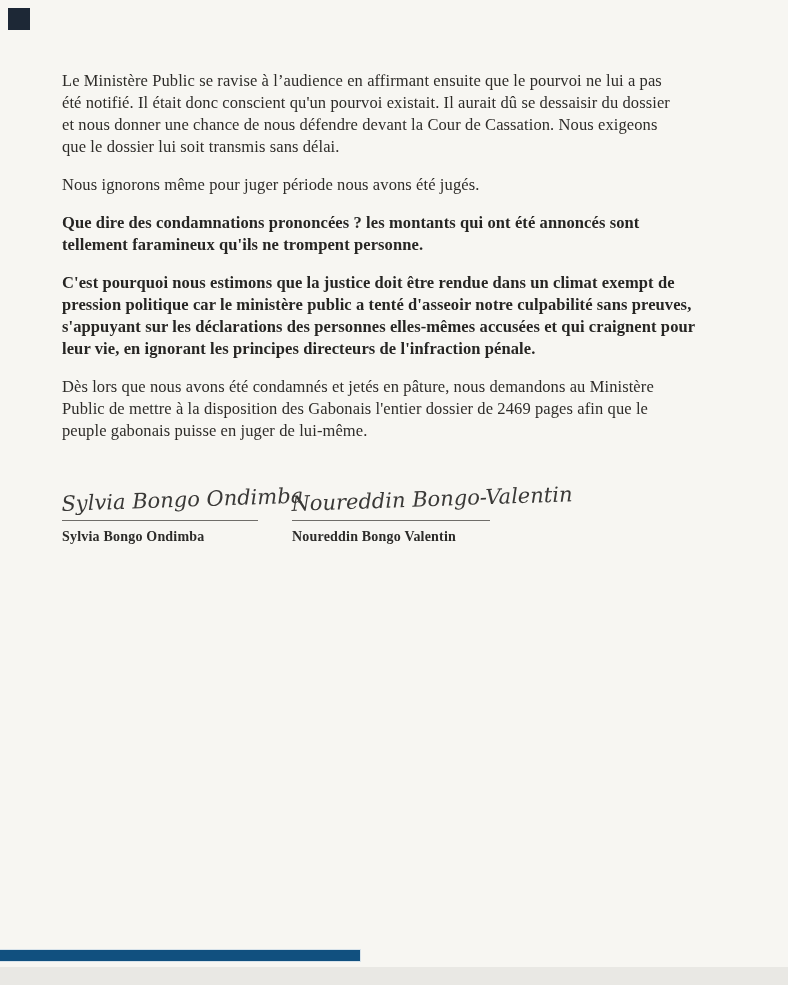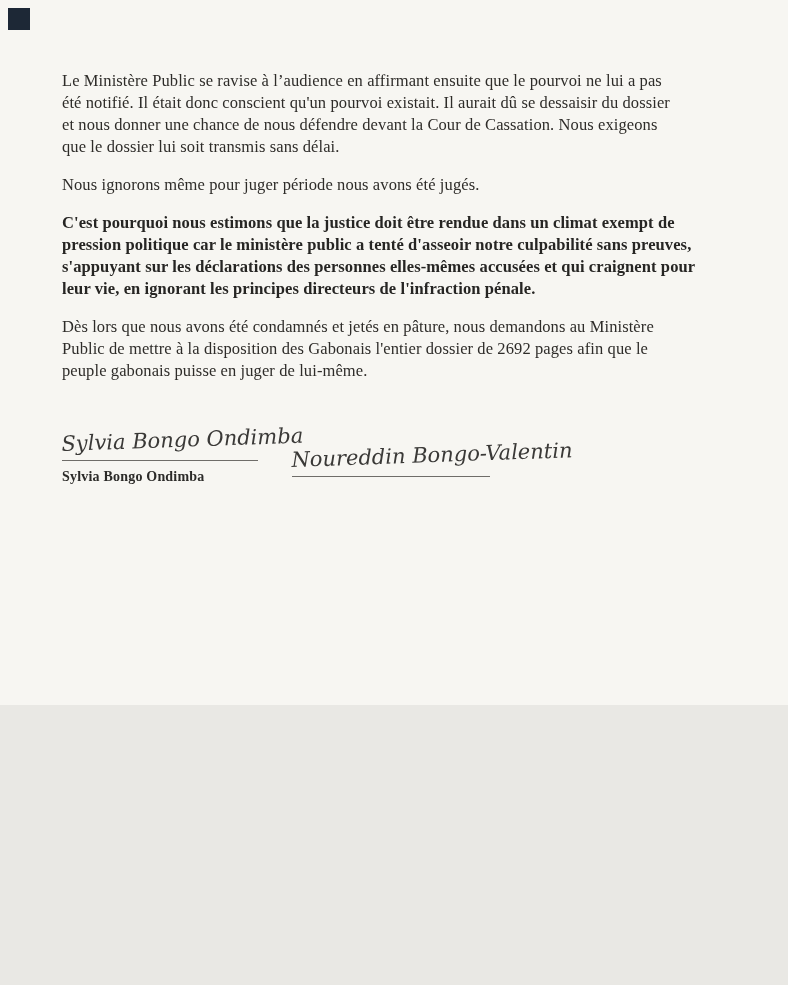--- a/index.html
+++ b/index.html
@@ -6,21 +6,21 @@
     --bg:#f7f6f2;
     --text:#2e2c29;
     --bar:#11507f;
     --square:#1d2836;
     --rule:#6f6d69;
   }
   *{margin:0;padding:0;box-sizing:border-box;}
   html,body{background:#e9e8e4;}
   .page{
     position:relative;
-    width:788px;height:705px;
+    width:788px;height:967px;
     background:var(--bg);
     font-family:"Liberation Serif","DejaVu Serif",serif;
     color:var(--text);
     overflow:hidden;
   }
   .corner-square{
     position:absolute;left:8px;top:8px;
     width:22px;height:22px;
     background:var(--square);
   }
@@ -84,39 +84,42 @@
   <div class="corner-square"></div>
 
   <div class="content">
 
     <div>
         <p class="para">Le Ministère Public se ravise à l’audience en affirmant ensuite que le pourvoi ne lui a pas
 été notifié. Il était donc conscient qu'un pourvoi existait. Il aurait dû se dessaisir du dossier
 et nous donner une chance de nous défendre devant la Cour de Cassation. Nous exigeons
 que le dossier lui soit transmis sans délai.</p>
         <p class="para">Nous ignorons même pour juger période nous avons été jugés.</p>
+        <p class="para bold">Que dire des condamnations prononcées ? les montants qui ont été annoncés sont
+tellement faramineux qu'ils ne trompent personne.</p>
         <p class="para bold">C'est pourquoi nous estimons que la justice doit être rendue dans un climat exempt de
 pression politique car le ministère public a tenté d'asseoir notre culpabilité sans preuves,
 s'appuyant sur les déclarations des personnes elles-mêmes accusées et qui craignent pour
 leur vie, en ignorant les principes directeurs de l'infraction pénale.</p>
         <p class="para">Dès lors que nous avons été condamnés et jetés en pâture, nous demandons au Ministère
-Public de mettre à la disposition des Gabonais l'entier dossier de 2692 pages afin que le
+Public de mettre à la disposition des Gabonais l'entier dossier de 2469 pages afin que le
 peuple gabonais puisse en juger de lui-même.</p>
       </div>
 
     <div class="signatures">
 
       <div class="sig-block">
         <div class="sig-script">Sylvia Bongo Ondimba</div>
         <hr class="sig-rule">
         <div class="sig-name">Sylvia Bongo Ondimba</div>
       </div>
 
       <div class="sig-block right">
         <div class="sig-script">Noureddin Bongo-Valentin</div>
         <hr class="sig-rule">
+        <div class="sig-name">Noureddin Bongo Valentin</div>
       </div>
 
     </div>
   </div>
 
   <div class="footer-bar"></div>
 </div>
 
 </body></html>

